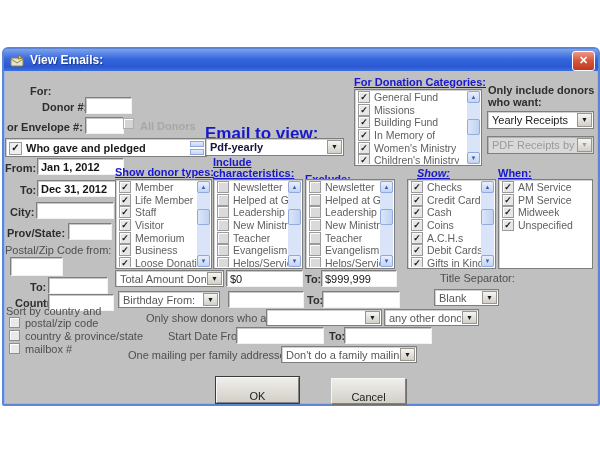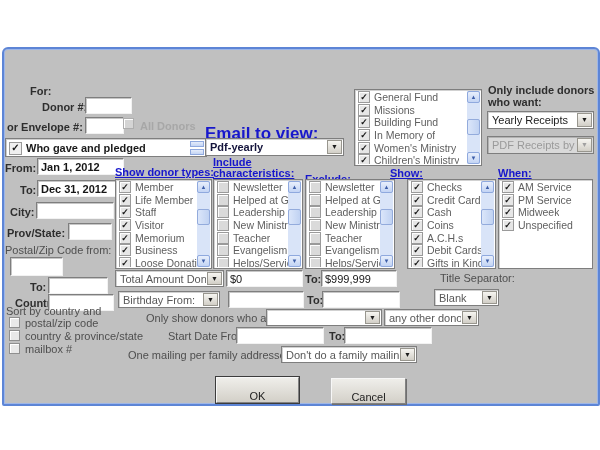--- a/index.html
+++ b/index.html
@@ -78,20 +78,29 @@
     font-size:11px;color:#1d1d1d;box-sizing:border-box;cursor:pointer;padding:12px;}
   .btn-default{outline:1px solid #3c3c3c;}
   .titleicon{width:16px;height:15px;display:block;}
 </style>
 </head>
 <body>
 
 <div class="stage">
   <div class="dialog">
 
+    <div class="titlebar">
+      <svg class="titleicon" viewBox="0 0 16 15">
+        <rect x="2" y="5" width="12" height="8" rx="1" fill="#e8e3c8" stroke="#8a8455" stroke-width="1"></rect>
+        <path d="M2 6 L8 10 L14 6" stroke="#8a8455" fill="none"></path>
+        <path d="M10 2 L13 5 L9 6 Z" fill="#e8c83c" stroke="#7a6a20" stroke-width="0.7"></path>
+      </svg>
+      <span class="title-text">View Emails:</span>
+      <div class="close-btn">✕</div>
+    </div>
 
     <span class="lbl-b" style="left:26px;top:36px;">For:</span>
     <span class="lbl-b" style="left:38px;top:52px;">Donor #:</span>
     <input class="input" style="left: 81px; top: 48px; width: 47px; height: 17px;" value="">
     <span class="lbl-b" style="left:3px;top:72px;">or Envelope #:</span>
     <input class="input" style="left: 81px; top: 68px; width: 39px; height: 17px;" value="">
     <div class="cb dis" style="left:119px;top:69px;"></div>
     <span class="lbl-dis" style="left:136px;top:71px;">All Donors</span>
 
     <div class="who-combo" style="left:1px;top:89px;width:202px;height:19px;">
@@ -124,20 +133,21 @@
     <span class="lbl-b" style="left:11px;top:248px;">Country:</span>
     <input class="input" style="left: 44px; top: 245px; width: 66px; height: 17px;" value="">
     <span class="lbl" style="left:2px;top:256px;">Sort by country and</span>
     <div class="cb" style="left:5px;top:268px;"></div>
     <span class="lbl" style="left:21px;top:268px;">postal/zip code</span>
     <div class="cb" style="left:5px;top:281px;"></div>
     <span class="lbl" style="left:21px;top:281px;">country &amp; province/state</span>
     <div class="cb" style="left:5px;top:294px;"></div>
     <span class="lbl" style="left:21px;top:294px;">mailbox #</span>
 
+    <span class="lbl-link" style="left:350px;top:27px;">For Donation Categories:</span>
     <div class="listbox" style="left:350px;top:40px;width:128px;height:77px;">
         <div class="list-inner">
           <div class="list-item">
             <span class="li-check">✓</span>
             <span class="li-label">General Fund</span>
           </div>
           <div class="list-item">
             <span class="li-check">✓</span>
             <span class="li-label">Missions</span>
           </div>
@@ -287,21 +297,21 @@
             <span class="li-label">Helps/Service</span>
           </div>
         </div>
         <div class="vscroll">
           <div class="vs-btn vs-up">▲</div>
           <div class="vs-thumb" style="top: 28px;"></div>
           <div class="vs-btn vs-down">▼</div>
         </div>
       </div>
 
-    <span class="lbl-link" style="left:386px;top:118px;">Show:</span>
+    <span class="lbl-link" style="left:413px;top:118px;font-style:italic;">Show:</span>
     <div class="listbox" style="left:403px;top:130px;width:89px;height:90px;">
         <div class="list-inner">
           <div class="list-item">
             <span class="li-check">✓</span>
             <span class="li-label">Checks</span>
           </div>
           <div class="list-item">
             <span class="li-check">✓</span>
             <span class="li-label">Credit Cards</span>
           </div>

